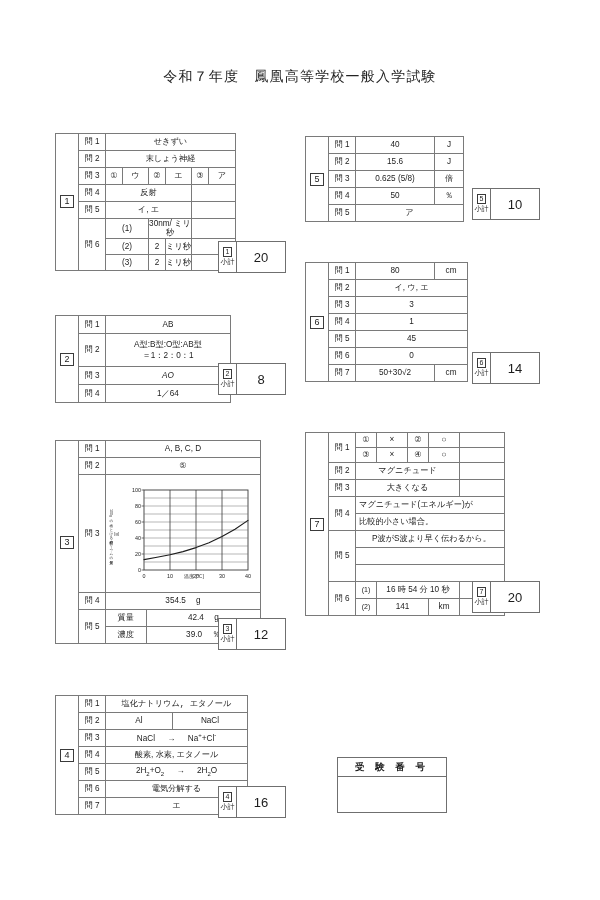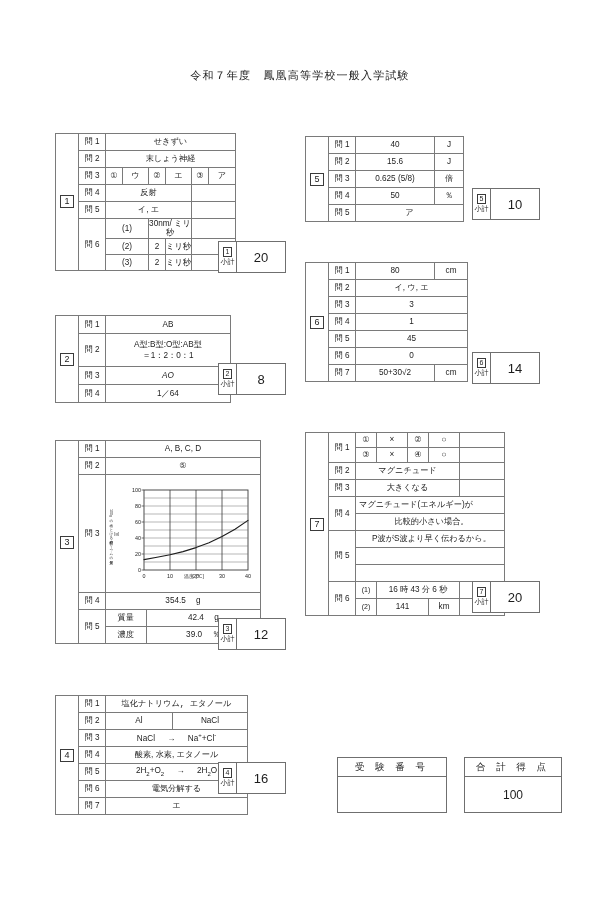--- a/index.html
+++ b/index.html
@@ -8,21 +8,21 @@
     background:#ffffff;
     font-family:"Liberation Sans","DejaVu Sans",sans-serif;
     color:#1c1c1c;
     position:relative;
     overflow:hidden;
   }
   .sheet{position:absolute;left:0;top:0;width:600px;height:900px;}
 
   
   .title-wrap{position:absolute;left:0;top:68px;width:600px;text-align:center;}
-  .title-line1{font-size:11px;letter-spacing:1.2px;color:#232323;}
+  .title-line1{font-size:14px;letter-spacing:1.2px;color:#232323;}
   .title-line2{font-size:16px;letter-spacing:4px;margin-top:9px;color:#232323;}
 
   
   .blk{position:absolute;}
   table.g{border-collapse:collapse;table-layout:fixed;}
   table.g td{
     border:1px solid #7a7a7a;
     font-size:8.2px;
     text-align:center;
     vertical-align:middle;
@@ -370,21 +370,21 @@
         <td colspan="2" style="height:16px;">電気分解する</td>
       </tr>
       <tr>
         <td class="qno">問 7</td>
         <td colspan="2" style="height:16px;">エ</td>
       </tr>
     </tbody>
       </table>
   </div>
 
-  <div class="sub" style="left:218px;top:762px;">
+  <div class="sub" style="left:218px;top:786px;">
     <table class="subt">
       <tbody>
           <tr>
         <td class="sublab">
           <div class="sublab-in">
             <span class="bn">4</span>
             <span class="vt">小計</span>
           </div>
         </td>
         <td class="subval">16</td>
@@ -528,36 +528,36 @@
       <tr>
         <td class="qno">問 3</td>
         <td colspan="4" style="height:16px;">大きくなる</td>
         <td class="noborder"></td>
       </tr>
       <tr>
         <td class="qno" rowspan="2">問 4</td>
         <td colspan="5" style="height:16px;text-align:left;padding-left:3px;">マグニチュード(エネルギー)が</td>
       </tr>
       <tr>
-        <td colspan="5" style="height:16px;text-align:center;padding-left:3px;">比較的小さい場合。</td>
+        <td colspan="5" style="height:16px;text-align:left;padding-left:3px;">比較的小さい場合。</td>
       </tr>
       <tr>
         <td class="qno" rowspan="3">問 5</td>
         <td colspan="5" style="height:16px;text-align:center;padding-left:3px;">P波がS波より早く伝わるから。</td>
       </tr>
       <tr>
         <td colspan="5" style="height:16px;"></td>
       </tr>
       <tr>
         <td colspan="5" style="height:16px;"></td>
       </tr>
       <tr>
         <td class="qno" rowspan="2">問 6</td>
         <td style="width:20px;height:16px;font-size:7px;">(1)</td>
-        <td colspan="3">16 時 43 分 6 秒</td>
+        <td colspan="3">16 時 54 分 10 秒</td>
         <td class="noborder"></td>
       </tr>
       <tr>
         <td style="height:16px;font-size:7px;">(2)</td>
         <td colspan="2">141</td>
         <td>km</td>
         <td class="noborder"></td>
       </tr>
     </tbody>
       </table>
@@ -572,39 +572,27 @@
             <span class="bn">7</span>
             <span class="vt">小計</span>
           </div>
         </td>
         <td class="subval">20</td>
       </tr>
     </tbody>
       </table>
   </div>
 
-  <div class="foot" style="left:337px;top:757px;">
+  <div class="foot" style="left:337px;top:757px;font-weight:bold;">
     <table class="foott">
       <tbody>
           <tr>
         <td class="foothead" style="width:108px;">受 験 番 号</td>
       </tr>
       <tr>
         <td class="footbody"></td>
       </tr>
     </tbody>
       </table>
   </div>
 
-  <div class="foot" style="left:464px;top:757px;">
-    <table class="foott">
-      <tbody>
-          <tr>
-        <td class="foothead" style="width:96px;">合 計 得 点</td>
-      </tr>
-      <tr>
-        <td class="footbody">100</td>
-      </tr>
-    </tbody>
-      </table>
-  </div>
 
 </div>
 
 </body></html>

